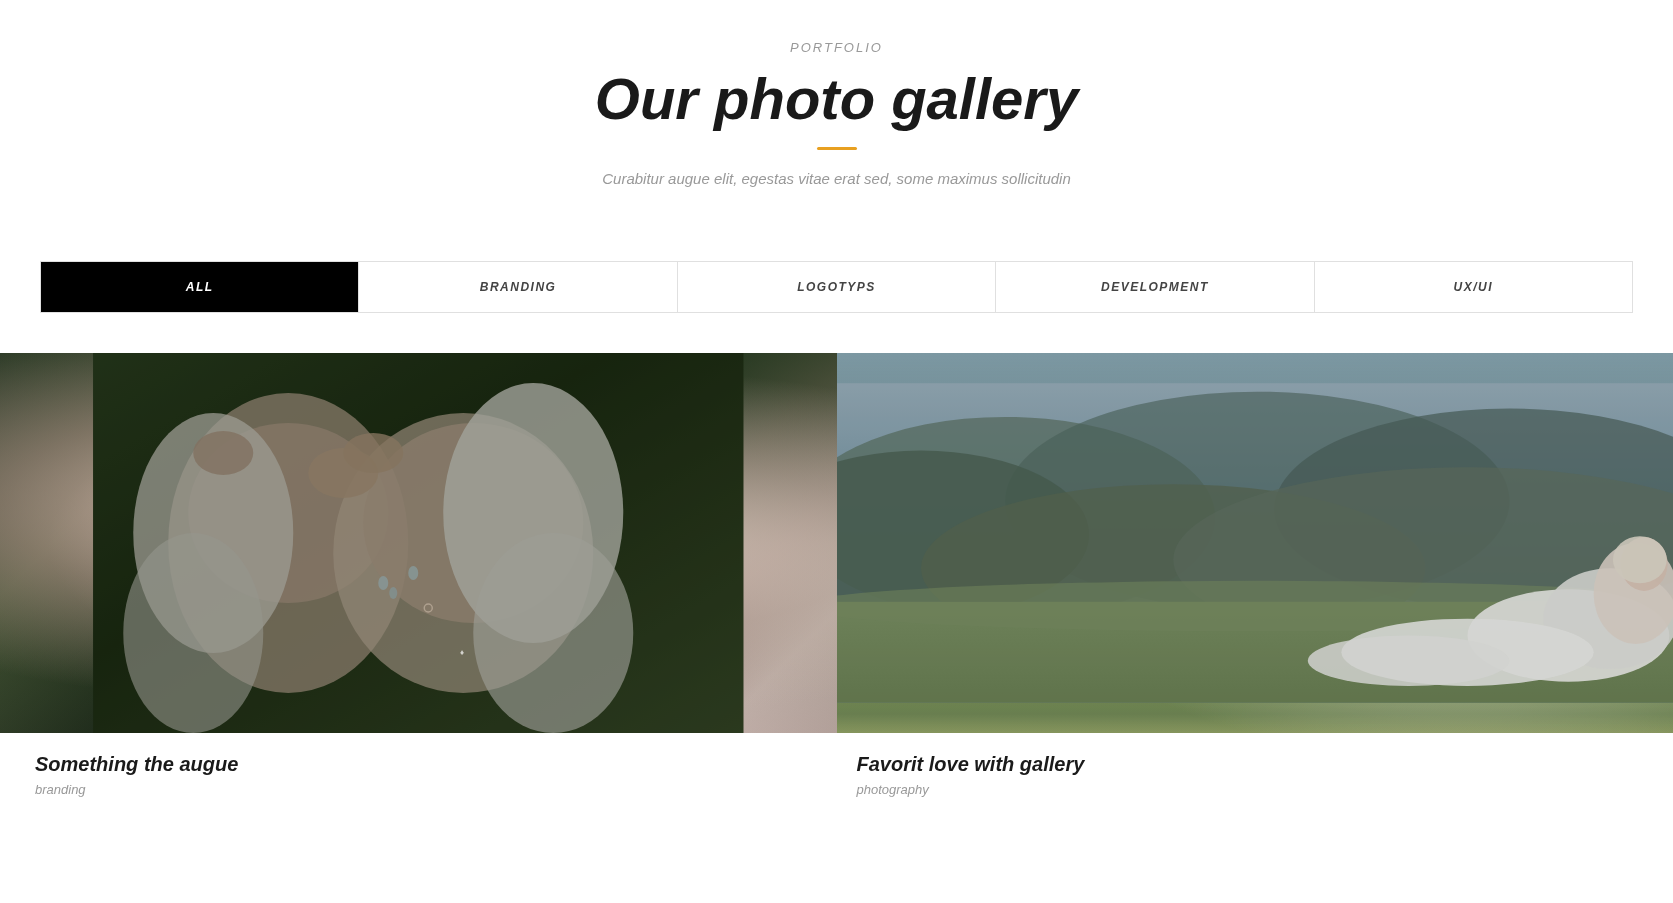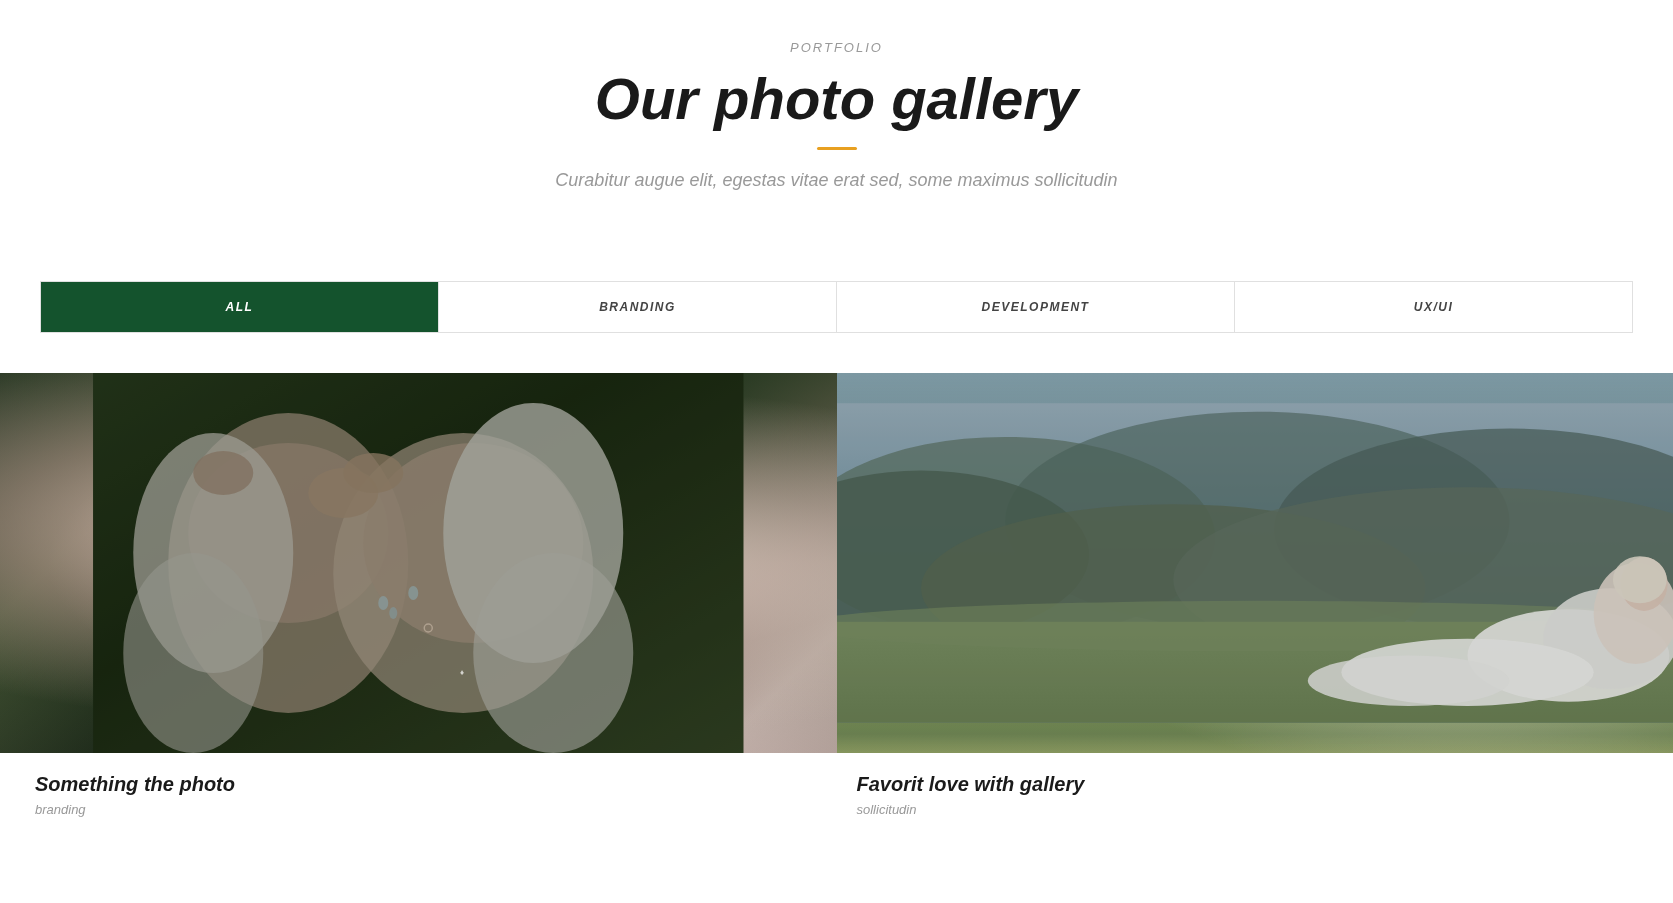--- a/index.html
+++ b/index.html
@@ -40,23 +40,23 @@
 
     .title-divider {
       width: 40px;
       height: 3px;
       background: #e8a020;
       margin: 0 auto 20px;
       border-radius: 2px;
     }
 
     .subtitle-text {
-      font-size: 18px;
+      font-size: 15px;
       color: #999;
-      margin-bottom: 40px;
+      margin-bottom: 24px;
     }
 
     
     .filter-tabs {
       display: flex;
       justify-content: center;
       margin: 20px 40px 0;
       border: 1px solid #e0e0e0;
     }
 
@@ -73,21 +73,21 @@
       background: #fff;
       color: #444;
       transition: background 0.2s;
     }
 
     .filter-tab:last-child {
       border-right: none;
     }
 
     .filter-tab.active {
-      background: #14532d;
+      background: #000000;
       color: #fff;
     }
 
     
     .gallery-grid {
       display: grid;
       grid-template-columns: 1fr 1fr;
       gap: 0;
       margin-top: 40px;
     }
@@ -197,20 +197,21 @@
     <h1 class="main-title">Our photo gallery</h1>
 
     <div class="title-divider" style="background: rgb(232, 160, 32);"></div>
 
     <p class="subtitle-text">Curabitur augue elit, egestas vitae erat sed, some maximus sollicitudin</p>
   </div>
 
   <div class="filter-tabs">
     <div class="filter-tab active">ALL</div>
     <div class="filter-tab">BRANDING</div>
+    <div class="filter-tab">LOGOTYPS</div>
     <div class="filter-tab">DEVELOPMENT</div>
     <div class="filter-tab">UX/UI</div>
   </div>
 
   <div class="gallery-grid">
 
     <div class="gallery-item gallery-item-left">
       <div class="gallery-image-left">
         <svg class="svg-left" viewBox="0 0 650 380" xmlns="http://www.w3.org/2000/svg">
 
@@ -244,21 +245,21 @@
           <ellipse cx="250" cy="120" rx="35" ry="25" fill="#c8a890" opacity="0.85"></ellipse>
           <ellipse cx="280" cy="100" rx="30" ry="20" fill="#c4a48c" opacity="0.8"></ellipse>
           <ellipse cx="130" cy="100" rx="30" ry="22" fill="#bfa090" opacity="0.8"></ellipse>
 
           <rect width="650" height="380" fill="rgba(15,25,10,0.35)"></rect>
 
           <circle cx="335" cy="255" r="4" fill="none" stroke="#c0b0a0" stroke-width="1.5" opacity="0.7"></circle>
         </svg>
       </div>
       <div class="gallery-caption">
-        <div class="caption-title">Something the photo</div>
+        <div class="caption-title">Something the augue</div>
         <div class="caption-category">branding</div>
       </div>
     </div>
 
     <div class="gallery-item gallery-item-right">
       <div class="gallery-image-right">
         <svg class="svg-right" viewBox="0 0 995 380" xmlns="http://www.w3.org/2000/svg">
           <defs>
             <linearGradient id="skyGrad" x1="0" y1="0" x2="0" y2="1">
               <stop offset="0%" stop-color="#9ab0bc"></stop>
@@ -309,18 +310,18 @@
           <ellipse cx="1125" cy="310" rx="18" ry="22" fill="#f0f0eb" opacity="0.95"></ellipse>
 
           <ellipse cx="1120" cy="290" rx="6" ry="18" fill="#f2f2ed" opacity="0.9"></ellipse>
           <ellipse cx="1132" cy="288" rx="6" ry="18" fill="#f2f2ed" opacity="0.9"></ellipse>
 
           <rect width="995" height="380" fill="rgba(40,50,55,0.15)"></rect>
         </svg>
       </div>
       <div class="gallery-caption">
         <div class="caption-title">Favorit love with gallery</div>
-        <div class="caption-category">sollicitudin</div>
+        <div class="caption-category">photography</div>
       </div>
     </div>
 
   </div>
 </div>
 
 </body></html>

